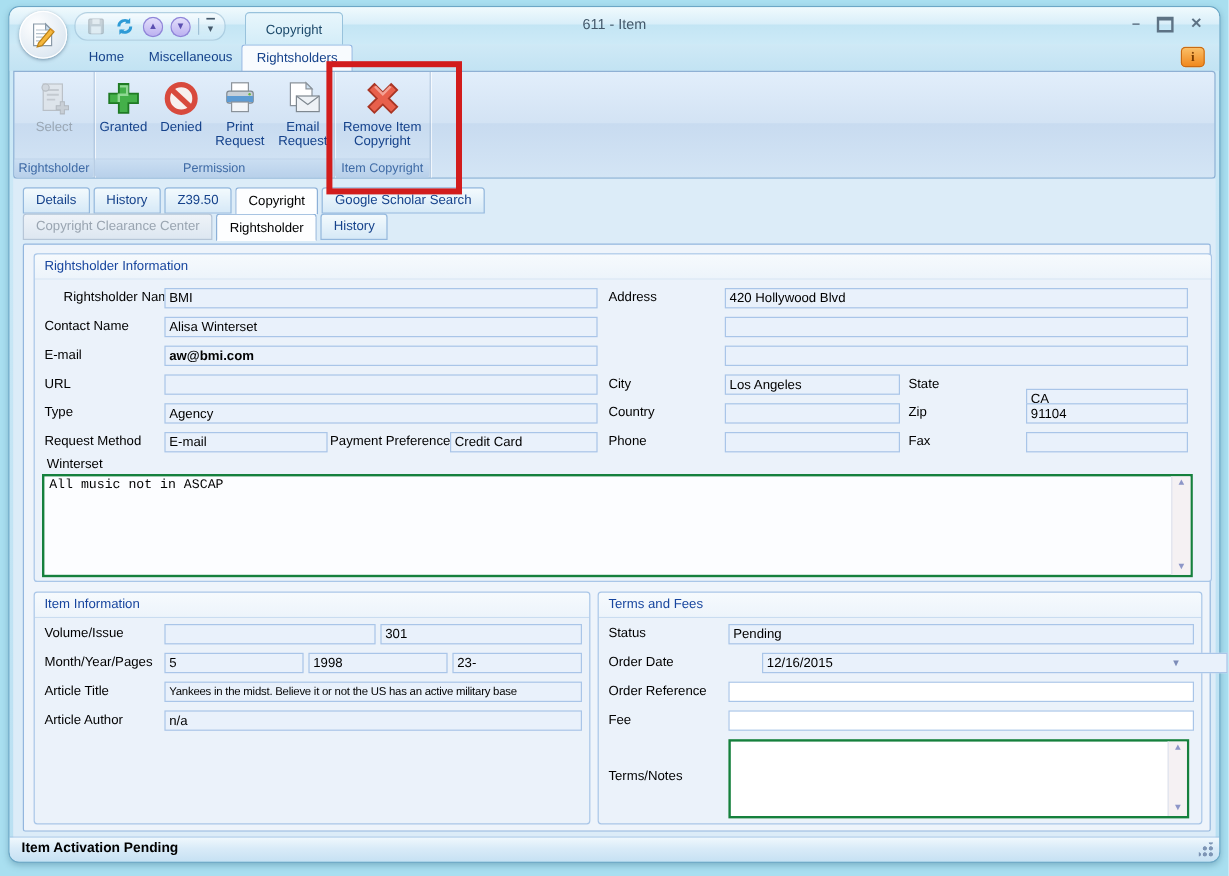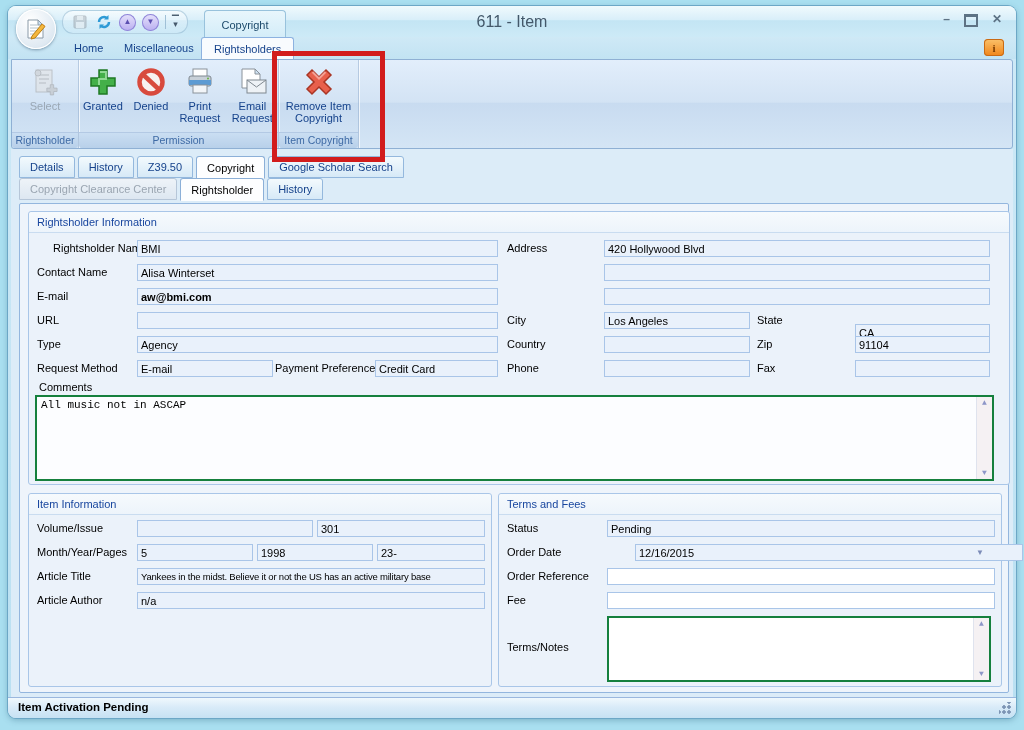--- a/index.html
+++ b/index.html
@@ -3,21 +3,21 @@
 <meta charset="utf-8">
 <style>
   html,body{margin:0;padding:0;}
   #stage{position:relative;width:1024px;height:730px;background:#a9dff0;overflow:hidden;
          font-family:"Liberation Sans",sans-serif;font-size:11px;color:#000;}
   .window{position:absolute;left:8px;top:6px;width:1008px;height:712px;border-radius:8px;
           background:linear-gradient(#cfeaf7,#b9e0f2);box-shadow:0 0 0 1px #6ca7c6, 0 2px 6px rgba(30,80,110,.35);}
   
   .titlebar{position:absolute;left:0;top:0;width:100%;height:31px;border-radius:8px 8px 0 0;
             background:linear-gradient(#f0fafd,#d8eef9 46%,#c3e5f4 47%,#cdeaf7);}
-  .title{position:absolute;left:0;right:0;top:7px;text-align:center;font-size:16px;color:#43586a;}
+  .title{position:absolute;left:0;right:0;top:7px;text-align:center;font-size:12px;color:#43586a;}
   .appbtn{position:absolute;left:8px;top:3px;width:40px;height:40px;border-radius:50%;z-index:5;
           background:radial-gradient(circle at 35% 30%,#ffffff,#dfe9f2 70%,#b9cbd9);
           box-shadow:0 1px 3px rgba(40,70,100,.5), inset 0 0 0 1px #fff;display:flex;align-items:center;justify-content:center;}
   .qat{position:absolute;left:54px;top:4px;height:22px;display:flex;align-items:center;gap:6px;padding:0 8px;
        background:linear-gradient(rgba(255,255,255,.55),rgba(210,235,248,.4));border:1px solid rgba(140,180,205,.55);border-radius:11px;}
   .qico{width:18px;height:18px;display:flex;align-items:center;justify-content:center;}
   .circ{width:17px;height:17px;border-radius:50%;background:linear-gradient(#e6e2fb,#b9aef0);
         box-shadow:inset 0 0 0 1px #8f86d8;display:flex;align-items:center;justify-content:center;
         color:#5b4fb0;font-size:8px;line-height:1;}
   .qsep{width:1px;height:14px;background:#9fc0d6;}
@@ -261,21 +261,21 @@
 
         <div class="lbl" style="left:8px;top:148px">Request Method</div>
         <input class="fld" style="left: 108px; top: 148px; width: 128px;" value="E-mail">
         <div class="lbl" style="left:246px;top:148px">Payment Preference</div>
         <input class="fld" style="left: 346px; top: 148px; width: 115px;" value="Credit Card">
         <div class="lbl" style="left:478px;top:148px">Phone</div>
         <input class="fld" style="left: 575px; top: 148px; width: 138px;" value="">
         <div class="lbl" style="left:728px;top:148px">Fax</div>
         <input class="fld" style="left: 826px; top: 148px; width: 127px;" value="">
 
-        <div class="lbl" style="left:10px;top:167px">Comments</div>
+        <div class="lbl" style="left:10px;top:167px">Winterset</div>
         <div class="tabox" style="left:6px;top:183px;width:955px;height:82px">
           <div class="ta-text">All music not in ASCAP</div>
           <div class="vscroll">
             <span class="sa">▲</span>
             <span class="sa">▼</span>
           </div>
         </div>
       </div>
 
       <div class="gbox" style="left:8px;top:289px;width:462px;height:192px">

